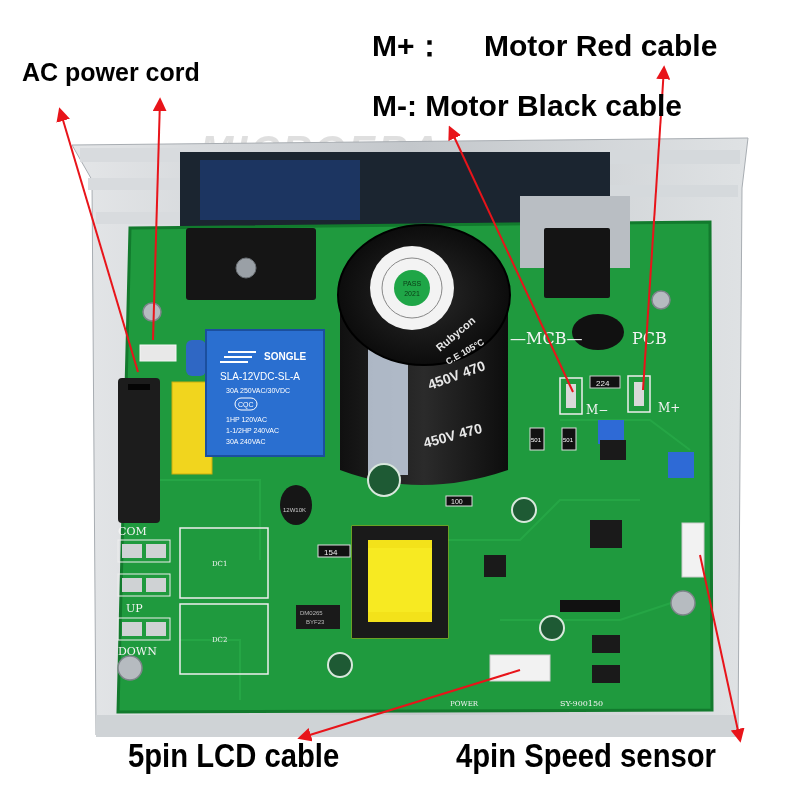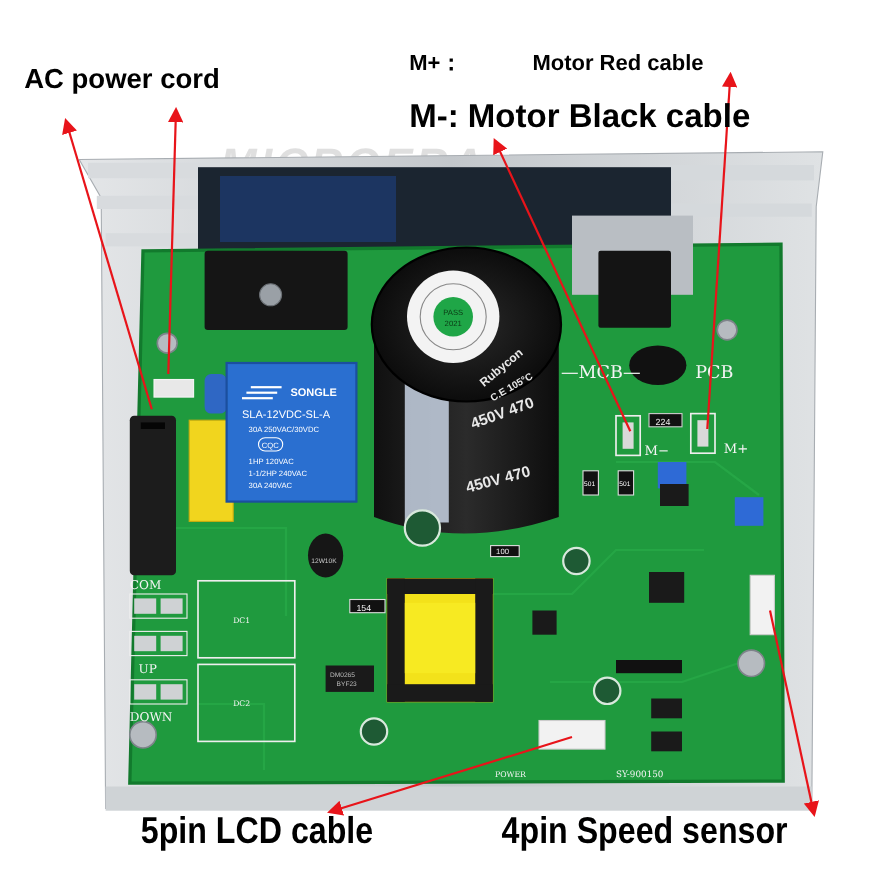--- a/index.html
+++ b/index.html
@@ -1,19 +1,19 @@
 <!DOCTYPE html>
 <html><head>
 <meta charset="utf-8">
 <style>
   html,body{margin:0;padding:0;background:#fff;}
   body{width:800px;height:800px;position:relative;overflow:hidden;font-family:"Liberation Sans",sans-serif;}
   .label{position:absolute;font-weight:bold;color:#000;white-space:nowrap;line-height:1;}
   .lbl-ac{left:22px;top:60px;font-size:25px;}
-  .lbl-mp{left:372px;top:48px;font-size:20px;}
+  .lbl-mp{left:372px;top:31px;font-size:30px;}
   .lbl-mp .key{display:inline-block;width:112px;}
   .lbl-mm{left:372px;top:91px;font-size:30px;}
   .lbl-lcd{left:128px;top:738px;font-size:34px;transform:scaleX(0.86);transform-origin:left top;}
   .lbl-spd{left:456px;top:738px;font-size:34px;transform:scaleX(0.86);transform-origin:left top;}
   .watermark{position:absolute;left:200px;top:128px;font-size:40px;font-weight:bold;color:#d8d8d8;letter-spacing:3px;font-style:italic;opacity:.8;}
   svg.scene{position:absolute;left:0;top:0;}
   .silk{font-family:"DejaVu Serif",serif;fill:#f4f4f4;}
   .relay-text{font-family:"Liberation Sans",sans-serif;fill:#fff;}
   .cap-text{font-family:"Liberation Sans",sans-serif;fill:#e8e8e8;font-weight:bold;}
 </style>

